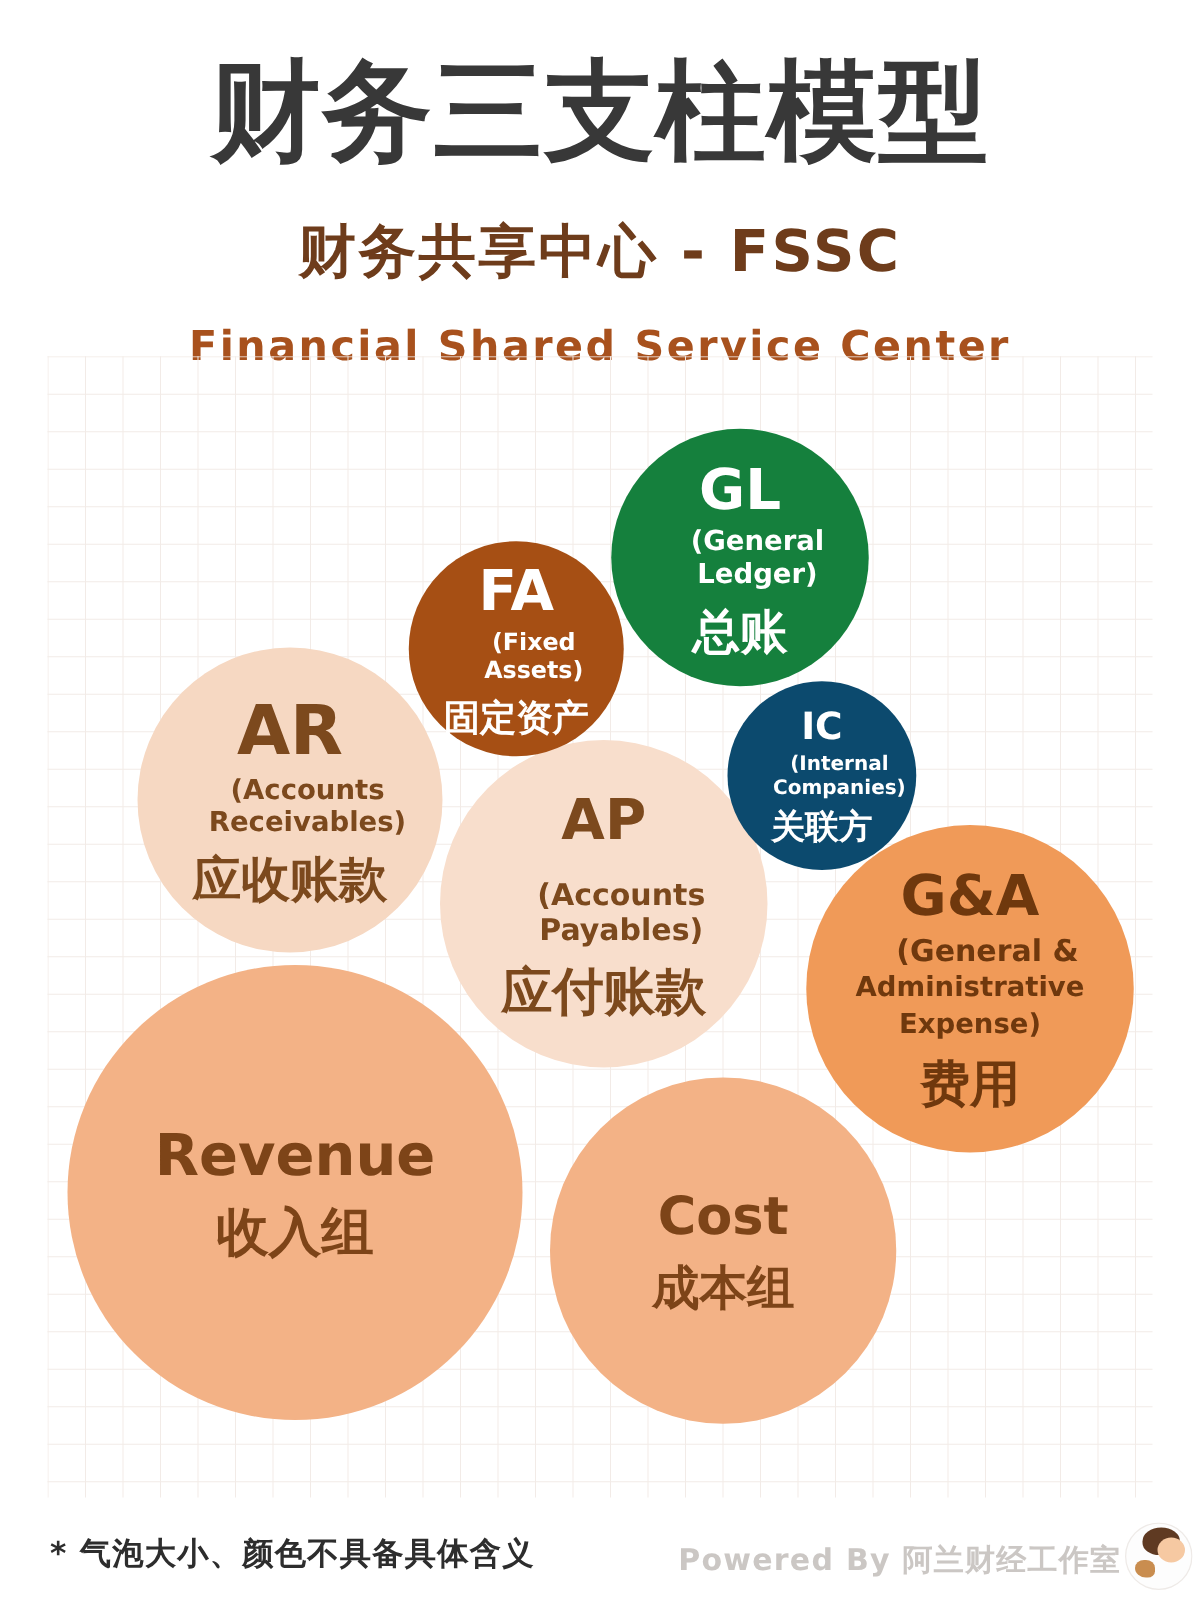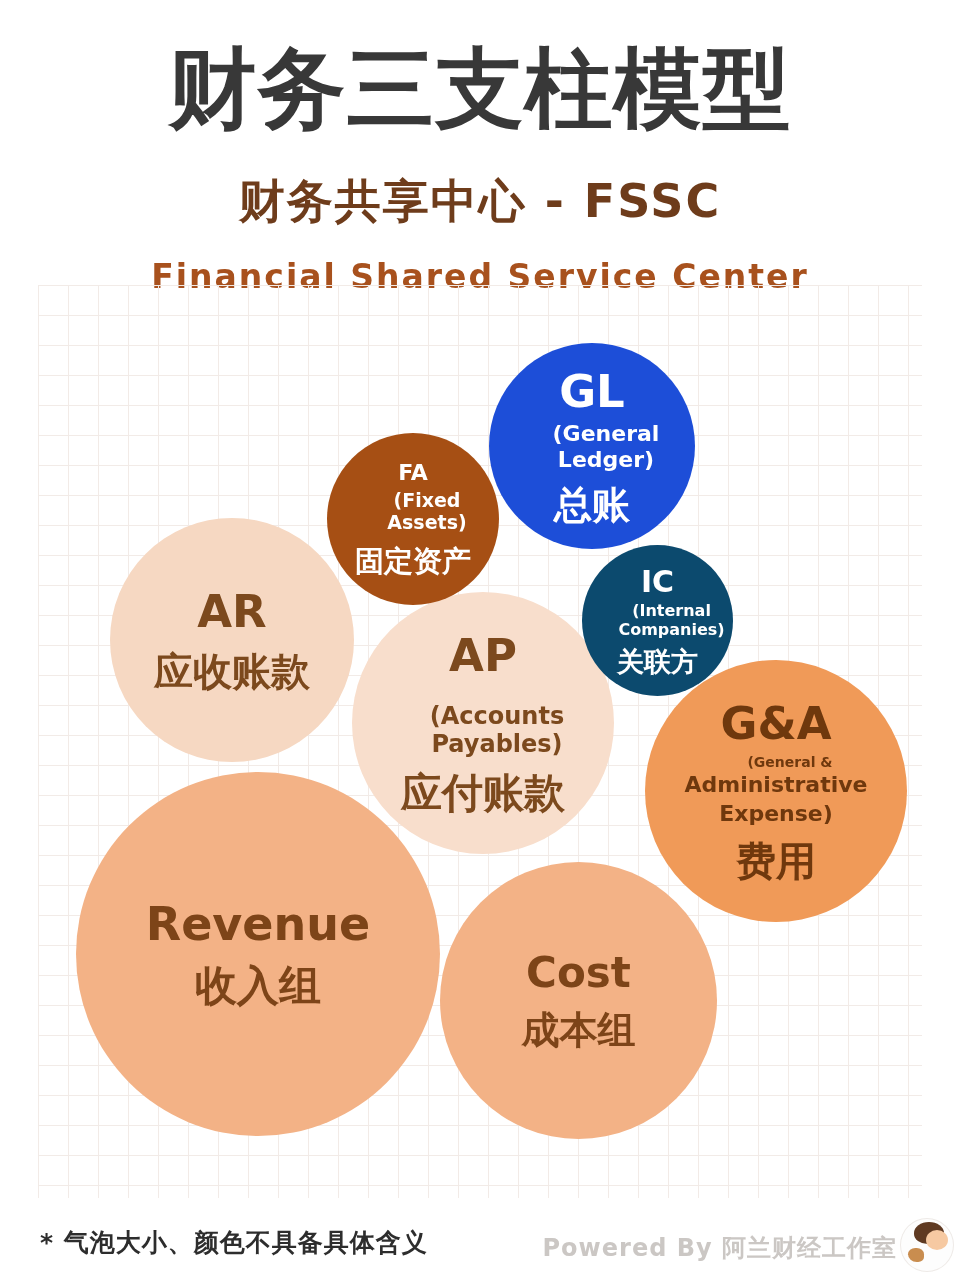--- a/index.html
+++ b/index.html
@@ -56,50 +56,50 @@
     flex-direction: column;
     align-items: center;
     justify-content: center;
     text-align: center;
     font-weight: 900;
     line-height: 1.18;
   }
   .bubble .paren { margin-top: 3px; padding-left: 28px; }
   .bubble .cn    { margin-top: 10px; }
 
-  .b-revenue { left: 76px;  top: 772px; width: 364px; height: 364px; }
+  .b-revenue { left: 54px;  top: 772px; width: 364px; height: 364px; }
   .b-revenue .abbr { font-size: 46px; }
   .b-revenue .cn   { font-size: 42px; }
 
   .b-cost { left: 440px; top: 862px; width: 277px; height: 277px; }
   .b-cost .abbr { font-size: 42px; }
   .b-cost .cn   { font-size: 38px; }
 
   .b-ar { left: 110px; top: 518px; width: 244px; height: 244px; }
-  .b-ar .abbr  { font-size: 45px; }
+  .b-ar .abbr  { font-size: 55px; }
   .b-ar .paren { font-size: 22px; }
   .b-ar .cn    { font-size: 39px; }
 
   .b-ap { left: 352px; top: 592px; width: 262px; height: 262px; }
   .b-ap .abbr  { font-size: 45px; }
   .b-ap .paren { font-size: 24px; margin-top: 20px; }
   .b-ap .cn    { font-size: 41px; }
 
   .b-ga { left: 645px; top: 660px; width: 262px; height: 262px; }
   .b-ga .abbr   { font-size: 45px; }
-  .b-ga .paren  { font-size: 14px; line-height: 1.3; }
+  .b-ga .paren  { font-size: 24px; line-height: 1.3; }
   .b-ga .paren2 { font-size: 22px; line-height: 1.3; }
   .b-ga .cn     { font-size: 40px; }
 
   .b-cash { left: 201px; top: 382px; width: 140px; height: 140px; }
   .b-cash .abbr { font-size: 30px; }
   .b-cash .cn   { font-size: 28px; margin-top: 8px; }
 
   .b-fa { left: 327px; top: 433px; width: 172px; height: 172px; }
-  .b-fa .abbr  { font-size: 22px; }
+  .b-fa .abbr  { font-size: 45px; }
   .b-fa .paren { font-size: 19px; }
   .b-fa .cn    { font-size: 29px; }
 
   .b-gl { left: 489px; top: 343px; width: 206px; height: 206px; }
   .b-gl .abbr  { font-size: 45px; }
   .b-gl .paren { font-size: 22px; }
   .b-gl .cn    { font-size: 38px; text-align: right; }
 
   .b-ic { left: 582px; top: 545px; width: 151px; height: 151px; }
   .b-ic .abbr  { font-size: 30px; }
@@ -169,20 +169,21 @@
     <div class="cn">收入组</div>
   </div>
 
   <div class="bubble b-cost" style="background: rgb(243, 178, 134); color: rgb(125, 68, 24);">
     <div class="abbr">Cost</div>
     <div class="cn">成本组</div>
   </div>
 
   <div class="bubble b-ar" style="background: rgb(246, 216, 194); color: rgb(124, 73, 29);">
     <div class="abbr">AR</div>
+    <div class="paren">(Accounts Receivables)</div>
     <div class="cn">应收账款</div>
   </div>
 
   <div class="bubble b-ap" style="background: rgb(248, 222, 204); color: rgb(124, 73, 29);">
     <div class="abbr">AP</div>
     <div class="paren">(Accounts Payables)</div>
     <div class="cn">应付账款</div>
   </div>
 
   <div class="bubble b-ga" style="background: rgb(240, 154, 88); color: rgb(111, 56, 13);">
@@ -192,21 +193,21 @@
     <div class="cn">费用</div>
   </div>
 
 
   <div class="bubble b-fa" style="background: rgb(166, 79, 20); color: rgb(255, 255, 255);">
     <div class="abbr">FA</div>
     <div class="paren">(Fixed Assets)</div>
     <div class="cn">固定资产</div>
   </div>
 
-  <div class="bubble b-gl" style="background: #1d4ed8; color: rgb(255, 255, 255);">
+  <div class="bubble b-gl" style="background: #15803d; color: rgb(255, 255, 255);">
     <div class="abbr">GL</div>
     <div class="paren">(General Ledger)</div>
     <div class="cn">总账</div>
   </div>
 
   <div class="bubble b-ic" style="background: #0c4a6e; color: rgb(255, 255, 255);">
     <div class="abbr">IC</div>
     <div class="paren">(Internal Companies)</div>
     <div class="cn">关联方</div>
   </div>

